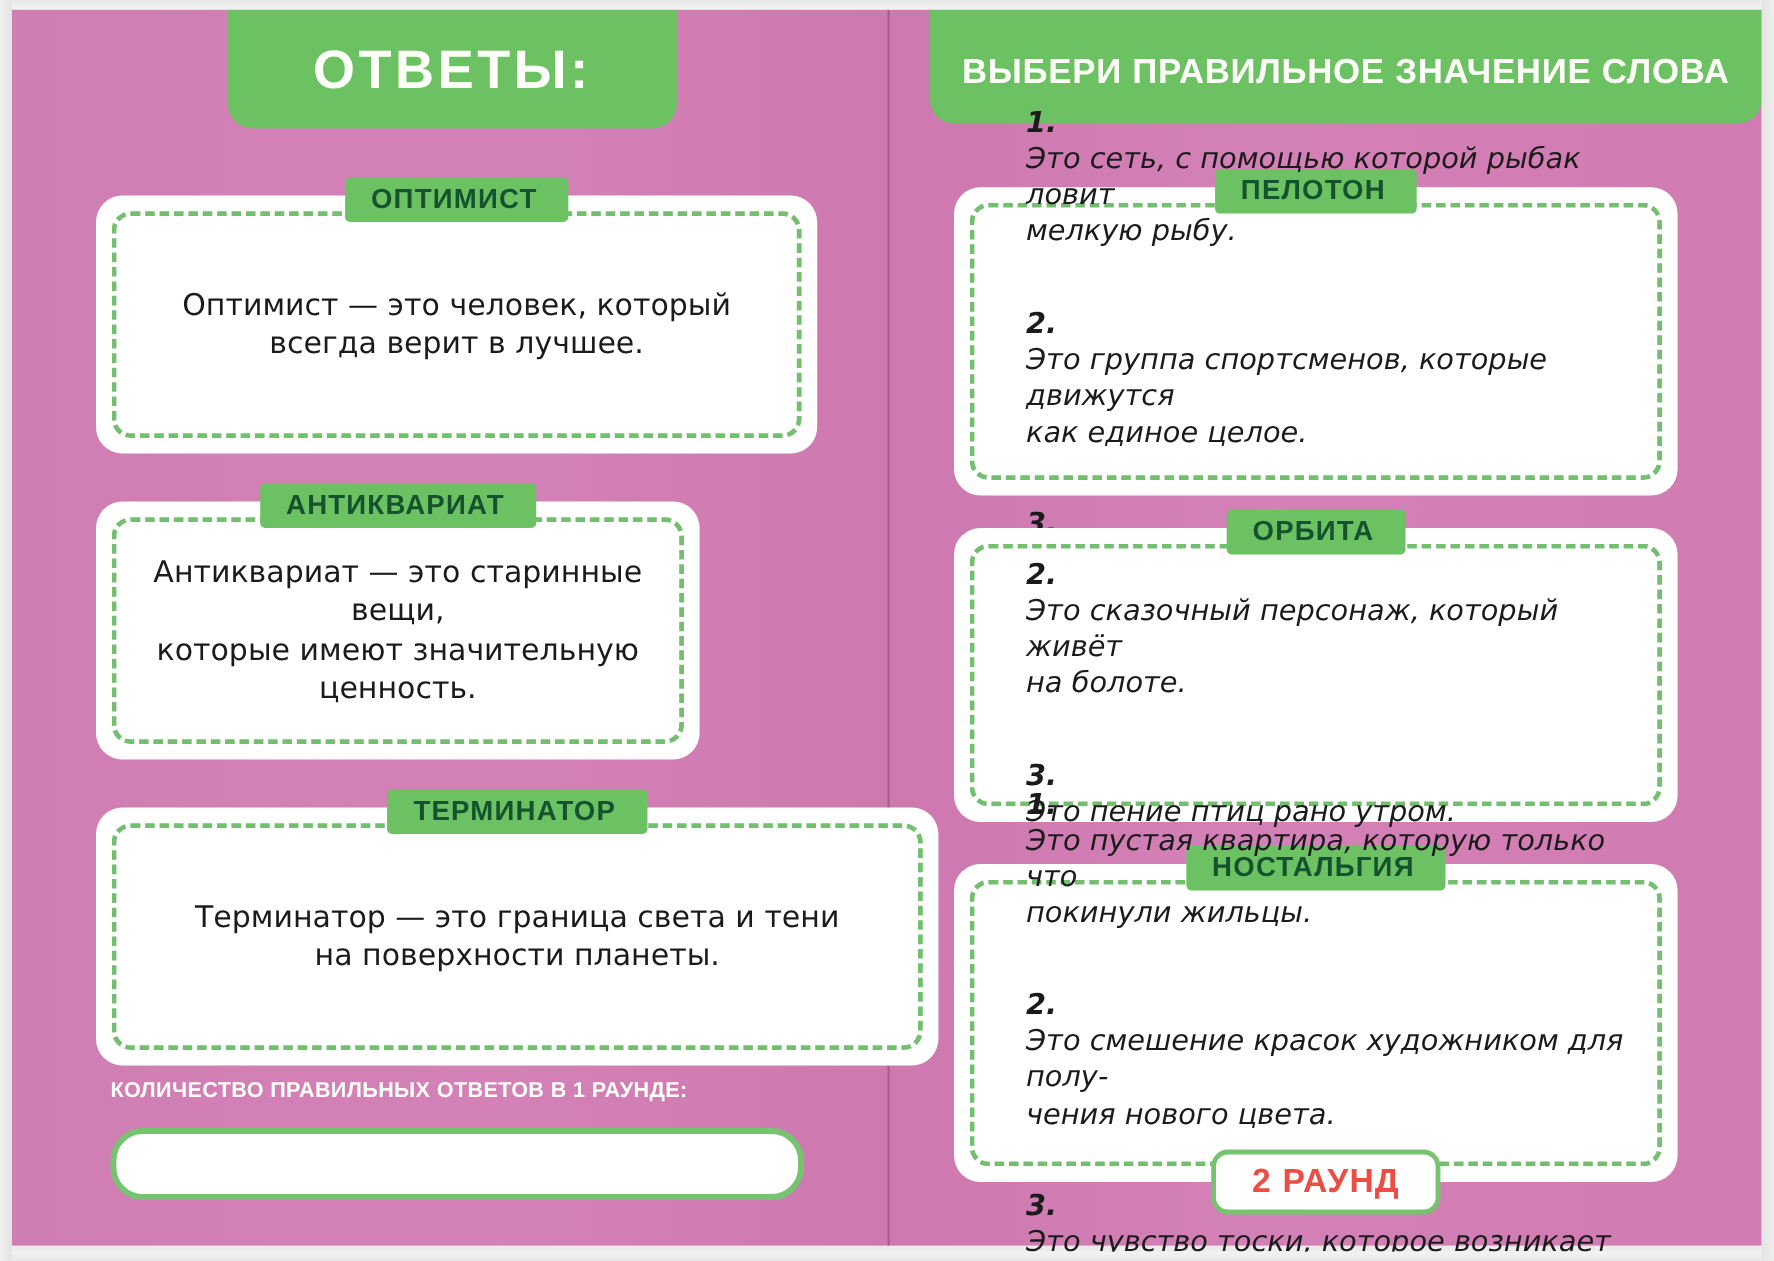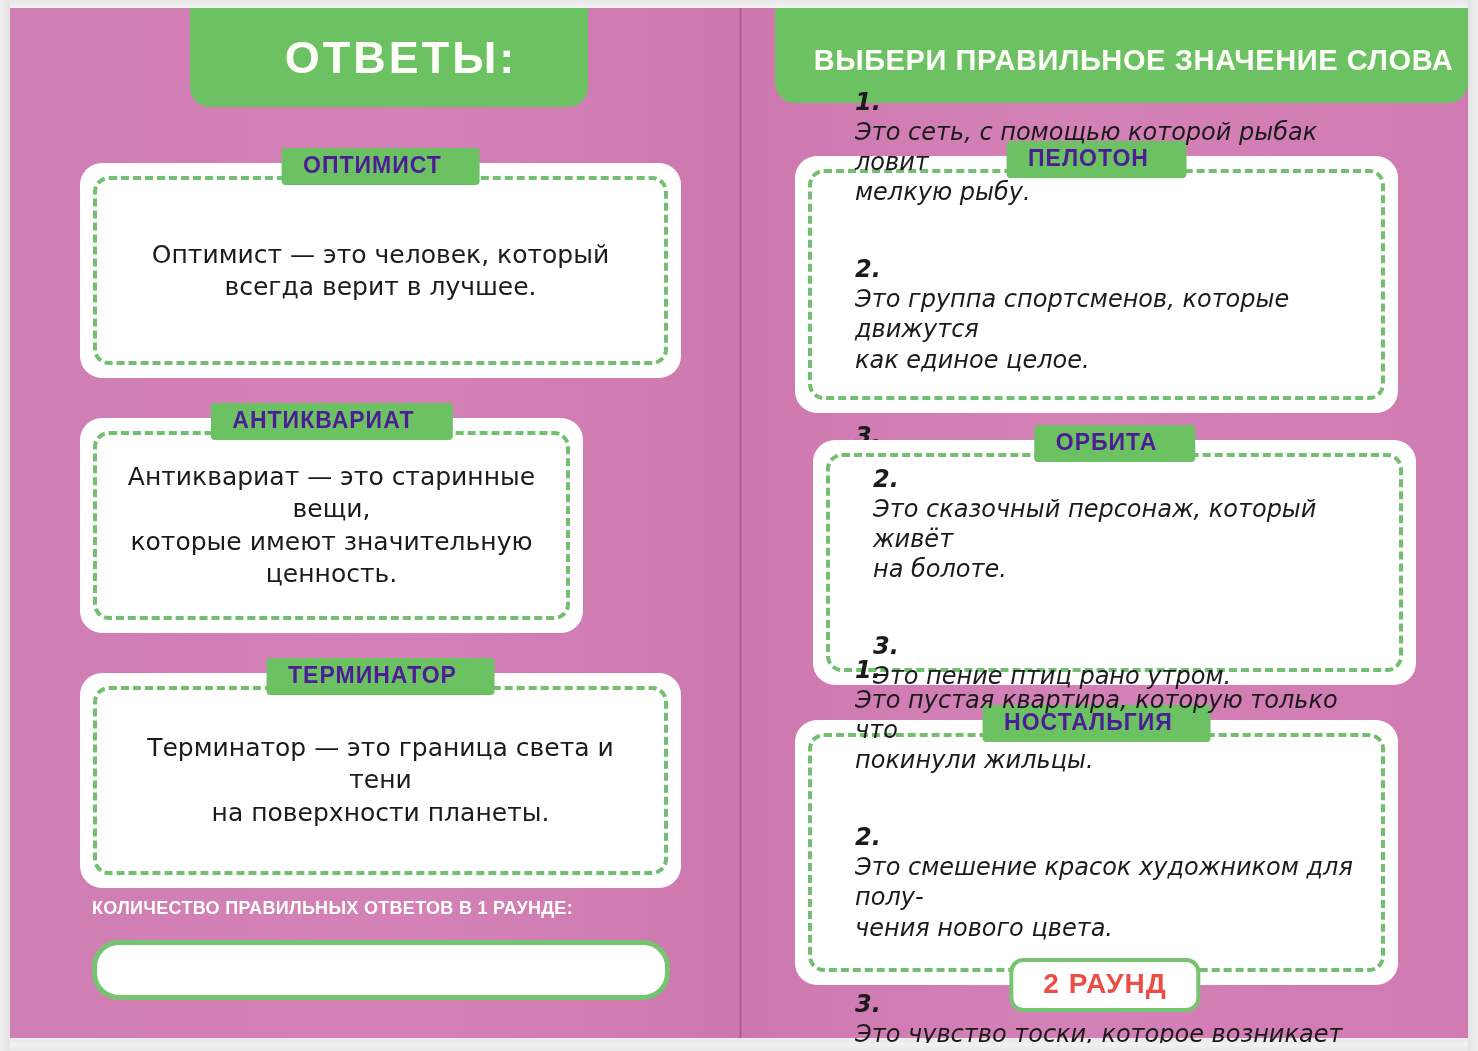--- a/index.html
+++ b/index.html
@@ -65,21 +65,20 @@
 
   
   .banner {
     position: absolute;
     background: #6cc263;
     display: flex;
     align-items: center;
     justify-content: center;
     color: #fdfff8;
     letter-spacing: 0.5px;
-    padding-left: 24px;
   }
   .banner-left {
     left: 182px;
     top: 0;
     width: 374px;
     height: 99px;
     border-radius: 0 0 20px 20px;
     font-size: 45px;
     font-weight: bold;
     letter-spacing: 3px;
@@ -110,26 +109,26 @@
     border: 4px dashed #73bf6f;
     border-radius: 16px;
     box-sizing: border-box;
   }
   .badge {
     position: absolute;
     top: -15px;
     left: 50%;
     transform: translateX(-50%);
     background: #6cc263;
-    color: #4c1d95;
+    color: #14532d;
     border-radius: 4px;
     font-size: 23px;
     font-weight: bold;
     letter-spacing: 1px;
-    padding: 6px 38px 8px 22px;
+    padding: 6px 26px 8px 22px;
     white-space: nowrap;
     line-height: 1;
   }
 
   
   .answer-text {
     position: absolute;
     left: 34px; right: 34px;
     top: 50%;
     transform: translateY(-50%);
@@ -223,21 +222,21 @@
 всегда верит в лучшее.</div>
     </div>
 
     <div class="card" style="left:72px; top:410px; width:503px; height:215px;">
       <div class="dash"></div>
       <div class="badge">АНТИКВАРИАТ</div>
       <div class="answer-text">Антиквариат —  это старинные вещи,
 которые имеют значительную ценность.</div>
     </div>
 
-    <div class="card" style="left:72px; top:665px; width:601px; height:215px;">
+    <div class="card" style="left:72px; top:665px; width:702px; height:215px;">
       <div class="dash"></div>
       <div class="badge">ТЕРМИНАТОР</div>
       <div class="answer-text">Терминатор —  это граница света и тени
 на поверхности планеты.</div>
     </div>
 
     <div class="score-label">КОЛИЧЕСТВО ПРАВИЛЬНЫХ ОТВЕТОВ В 1 РАУНДЕ:</div>
     <div class="score-box"></div>
   </div>
 
@@ -262,21 +261,21 @@
 как единое целое.</span>
         </div>
         <div class="option">
           <span class="num">3.</span>
           <span>Это ребёнок, которого только что
 спеленали.</span>
         </div>
       </div>
     </div>
 
-    <div class="card" style="left:71px; top:432px; width:603px; height:245px;">
+    <div class="card" style="left:53px; top:432px; width:603px; height:245px;">
       <div class="dash"></div>
       <div class="badge">ОРБИТА</div>
       <div class="options">
         <div class="option">
           <span class="num">2.</span>
           <span>Это сказочный персонаж, который живёт
 на болоте.</span>
         </div>
         <div class="option">
           <span class="num">3.</span>

